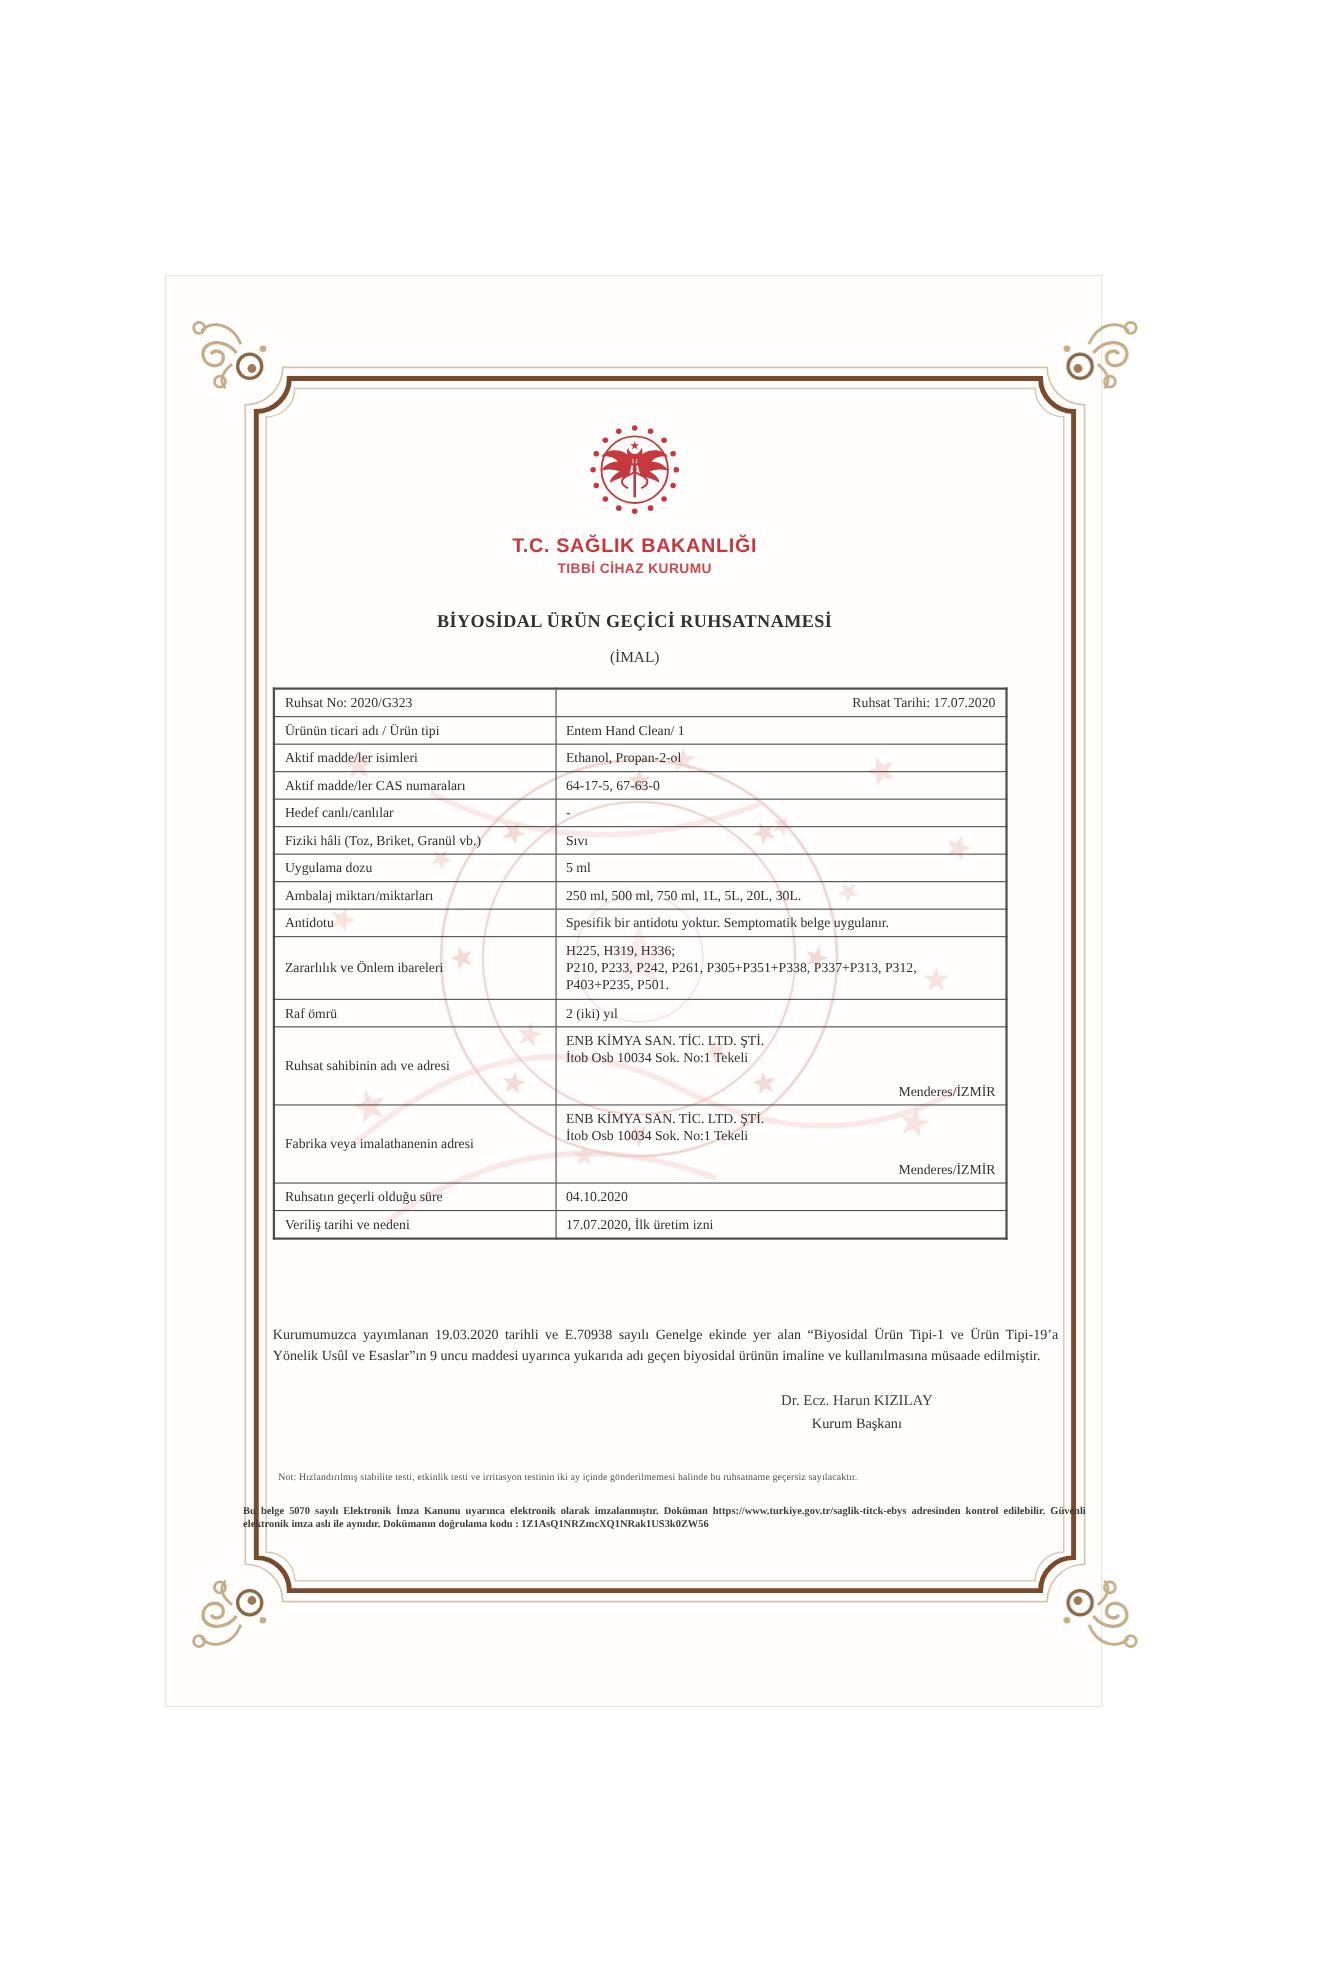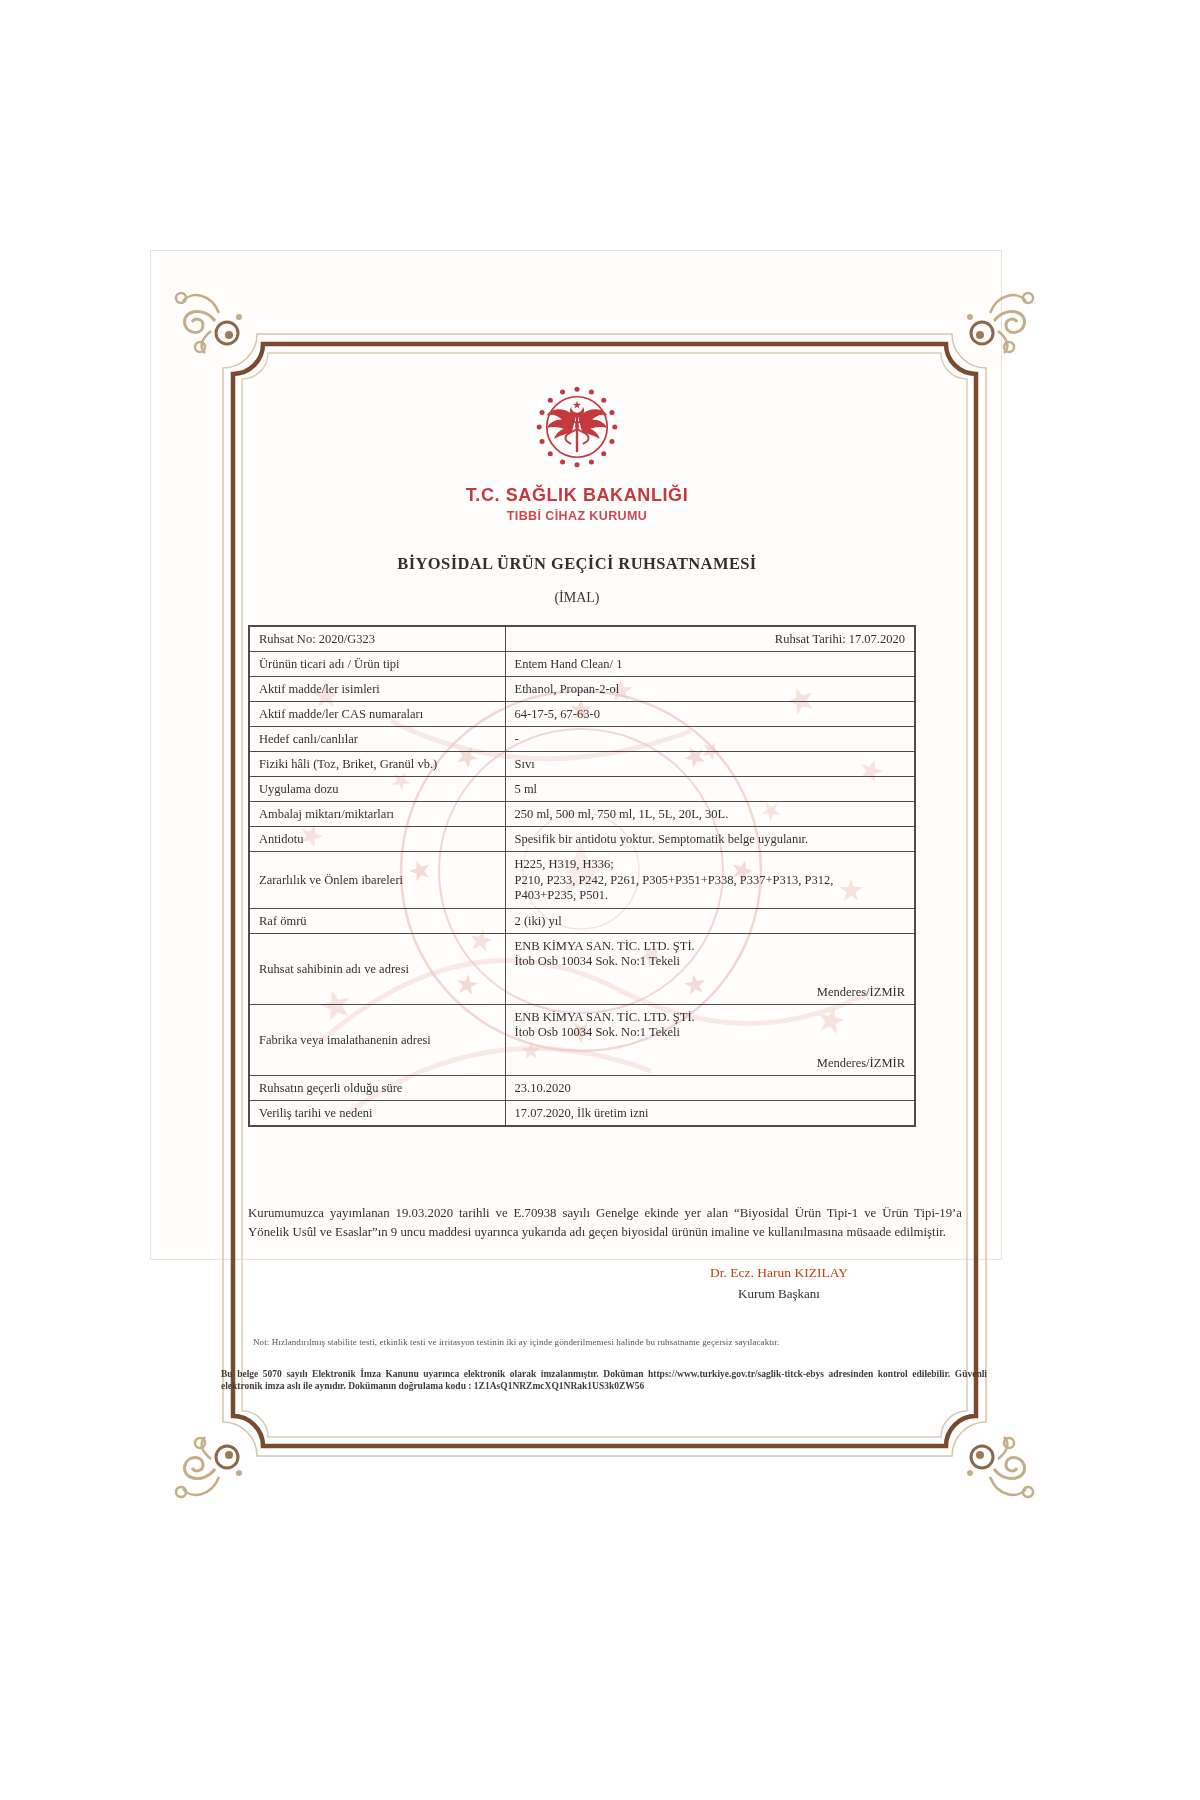--- a/index.html
+++ b/index.html
@@ -1,21 +1,21 @@
 <!DOCTYPE html>
 <html><head>
 <meta charset="utf-8">
 <style>
   html,body{margin:0;padding:0;}
   body{
     width:1200px;height:1800px;background:#ffffff;position:relative;
     font-family:"Liberation Serif", serif;color:#35322e;
   }
   #paper{
-    position:absolute;left:150px;top:250px;width:852px;height:1010px;
+    position:absolute;left:150px;top:250px;width:852px;height:1302px;
     background:#fffefd;border:1px solid #e7e4de;box-sizing:border-box;
   }
   svg{overflow:visible;display:block;}
   
   #frame-layer,#watermark-layer{position:absolute;left:0;top:0;width:852px;height:1302px;pointer-events:none;}
   #watermark-layer{z-index:0;}
   #frame-layer{z-index:1;}
   
   #header{position:absolute;left:25px;top:134px;width:802px;text-align:center;z-index:2;}
   #ministry-logo{display:inline-block;}
@@ -43,21 +43,21 @@
   #license-table{border:2px solid #4f4c48;}
   .align-right{text-align:right;}
   .vline{line-height:15.5px;}
   .vsuffix{text-align:right;margin-top:15px;line-height:15px;}
   
   #body-paragraph{
     position:absolute;left:97px;top:953px;width:714px;z-index:2;
     font-size:12.8px;line-height:19px;text-align:justify;color:#34312d;
   }
   #signature{position:absolute;left:478px;top:1014px;width:300px;text-align:center;z-index:2;}
-  .sig-name{font-size:13.5px;color:#c2410c;}
+  .sig-name{font-size:13.5px;color:#404040;}
   .sig-title{font-size:13px;margin-top:5px;color:#33302c;}
   #note-line{
     position:absolute;left:102px;top:1086px;width:724px;z-index:2;
     font-size:9px;color:#55524e;letter-spacing:0.1px;
   }
   #footer-block{
     position:absolute;left:70px;top:1118px;width:766px;z-index:2;
     font-size:9.5px;font-weight:bold;line-height:11.5px;color:#403d39;text-align:justify;
   }
 </style>
@@ -240,21 +240,21 @@
         <tr>
           <td>Fabrika veya imalathanenin adresi</td>
           <td>
             <div class="vline">ENB KİMYA SAN. TİC. LTD. ŞTİ.</div>
             <div class="vline">İtob Osb 10034 Sok. No:1 Tekeli</div>
             <div class="vsuffix">Menderes/İZMİR</div>
           </td>
         </tr>
         <tr>
           <td>Ruhsatın geçerli olduğu süre</td>
-          <td>23.10.2020</td>
+          <td>04.10.2020</td>
         </tr>
         <tr>
           <td>Veriliş tarihi ve nedeni</td>
           <td>17.07.2020, İlk üretim izni</td>
         </tr>
       </tbody>
   </table>
 
   <div id="body-paragraph">Kurumumuzca yayımlanan 19.03.2020 tarihli ve E.70938 sayılı Genelge ekinde yer alan “Biyosidal Ürün Tipi-1 ve Ürün Tipi-19’a Yönelik Usûl ve Esaslar”ın 9 uncu maddesi uyarınca yukarıda adı geçen biyosidal ürünün imaline ve kullanılmasına müsaade edilmiştir.</div>
 

